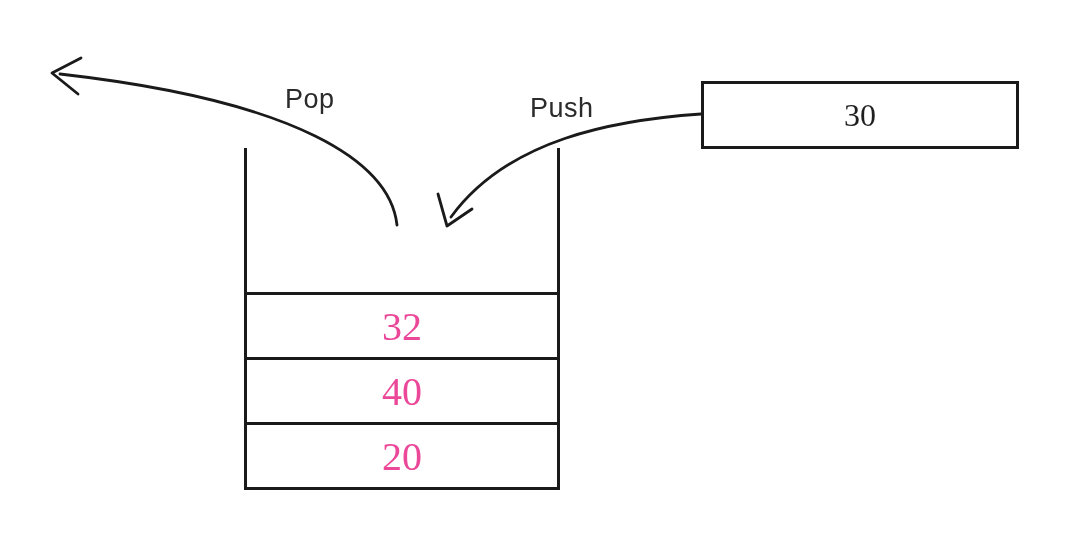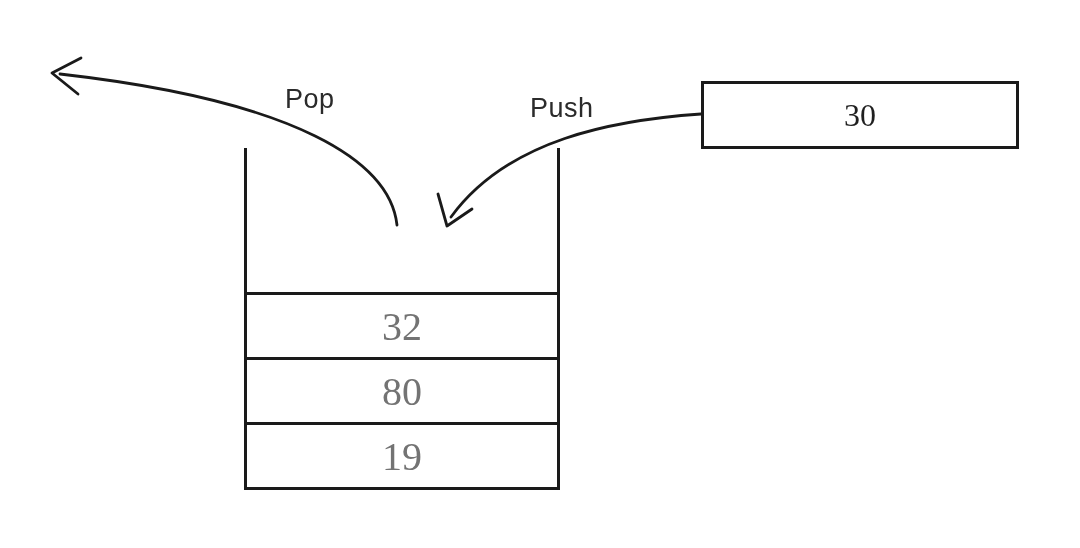--- a/index.html
+++ b/index.html
@@ -76,21 +76,21 @@
   }
   .cell {
     height: 65px;
     box-sizing: border-box;
     border-top: 3px solid #1a1a1a;
     display: flex;
     align-items: center;
     justify-content: center;
     font-family: "Liberation Serif", serif;
     font-size: 40px;
-    color: #737373;
+    color: #ec4899;
     background: #ffffff;
   }
 </style>
 </head>
 <body>
 
 <div class="canvas">
 
   <svg class="arrows" viewBox="0 0 1080 548" xmlns="http://www.w3.org/2000/svg">
 
@@ -108,21 +108,21 @@
   <div class="value-box">
     <span>30</span>
   </div>
 
   <div class="stack">
     <div class="cells">
       <div class="cell">
         <span>32</span>
       </div>
       <div class="cell">
-        <span>80</span>
+        <span>40</span>
       </div>
       <div class="cell">
-        <span>19</span>
+        <span>20</span>
       </div>
     </div>
   </div>
 
 </div>
 
 </body></html>

